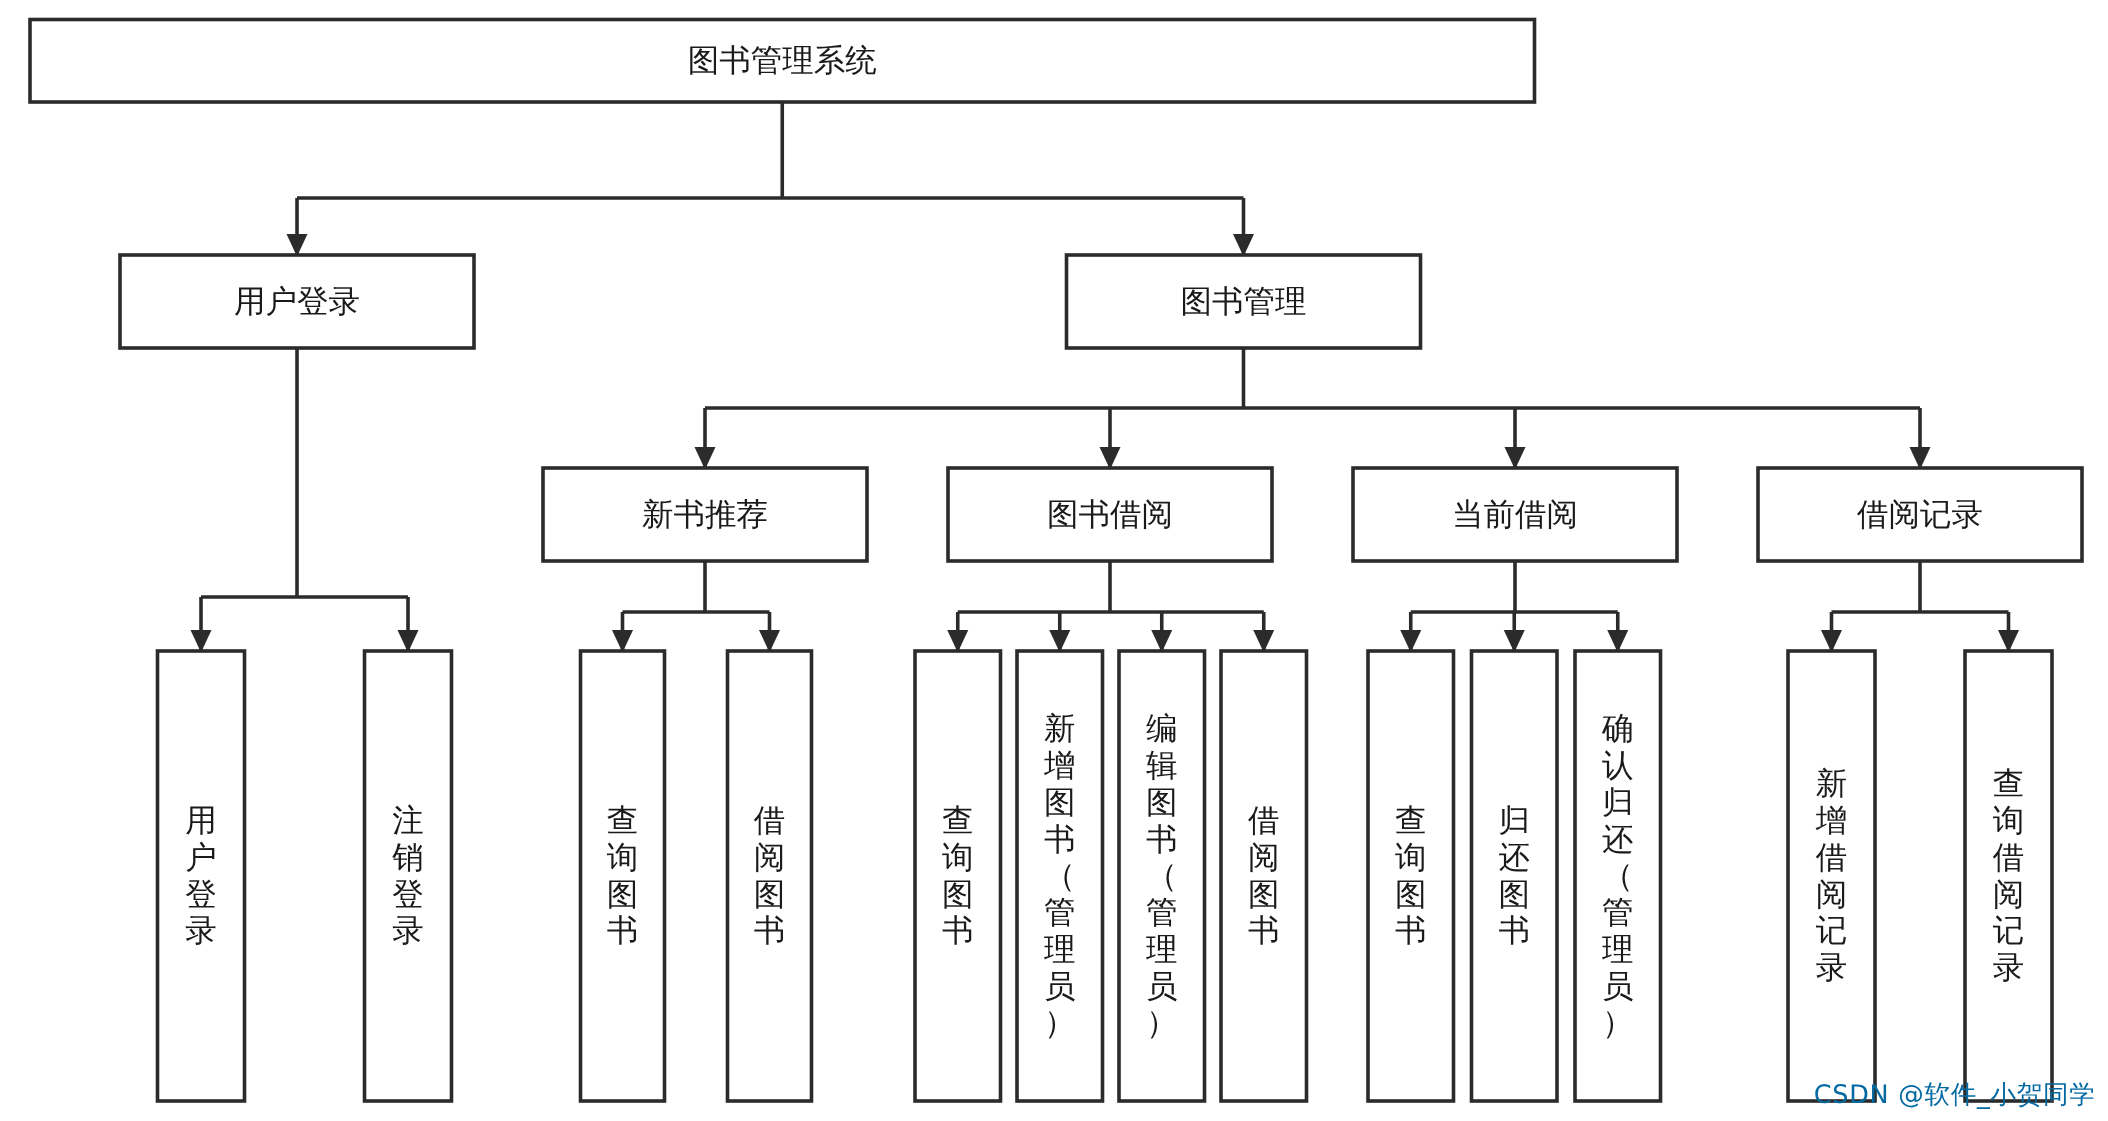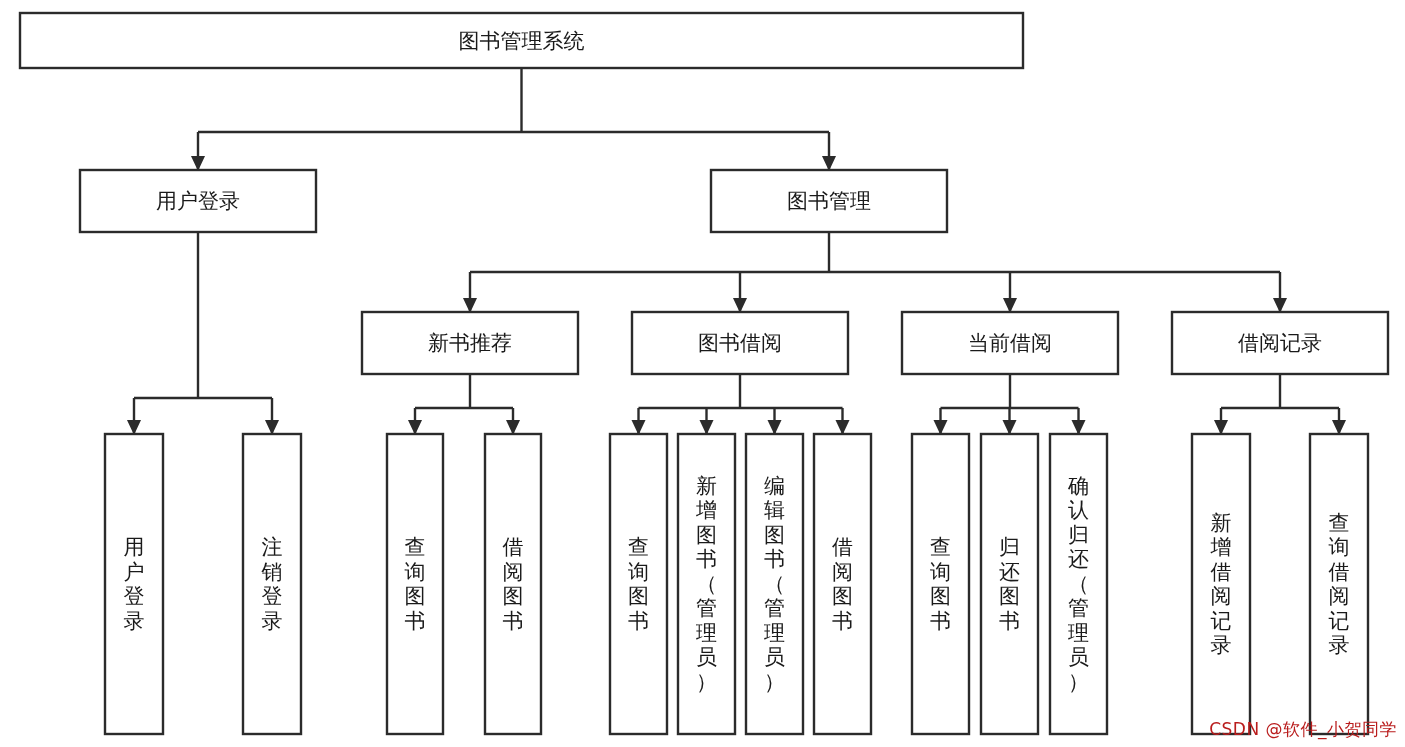--- a/index.html
+++ b/index.html
@@ -56,21 +56,21 @@
     font-size: 21px;
     fill: #1a1a1a;
     text-anchor: middle;
   }
   .watermark {
     position: absolute;
     right: 8px;
     bottom: 6px;
     font-family: "DejaVu Sans", "Liberation Sans", sans-serif;
     font-size: 17px;
-    color: #b91c1c;
+    color: #0369a1;
     letter-spacing: 0.5px;
     white-space: nowrap;
     user-select: none;
   }
 </style>
 </head>
 <body>
 
 <div id="diagram-root">
   <svg id="tree-svg" viewBox="0 0 1405 747" preserveAspectRatio="none" xmlns="http://www.w3.org/2000/svg">

